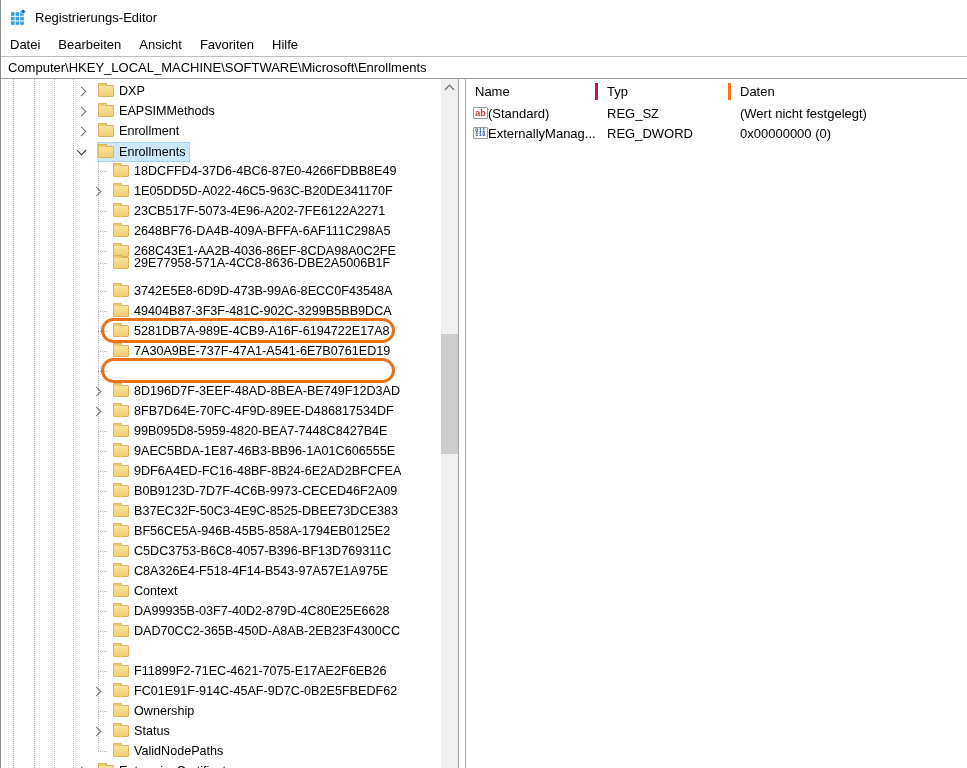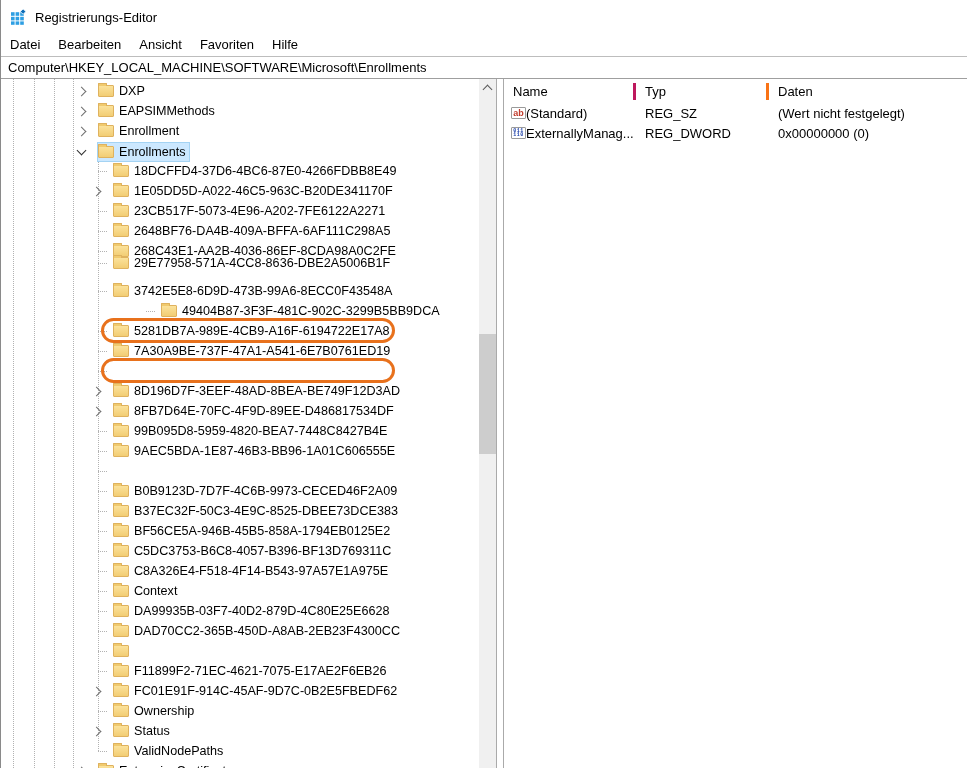--- a/index.html
+++ b/index.html
@@ -12,21 +12,21 @@
 
   
   .menubar{height:22px;display:flex;align-items:center;padding-left:1px;background:#fff;}
   .menu-item{padding:2px 10px 3px 8px;cursor:default;}
 
   
   .addressbar{height:21px;border-top:1px solid #bdbdbd;border-bottom:1px solid #9f9f9f;display:flex;align-items:center;padding-left:7px;background:#fff;}
 
   
   .main{display:flex;height:690px;position:relative;}
-  .tree-pane{position:relative;width:478px;height:690px;overflow:hidden;background:#fff;flex:none;}
+  .tree-pane{position:relative;width:440px;height:690px;overflow:hidden;background:#fff;flex:none;}
 
   .vguide{position:absolute;top:0;bottom:0;width:1px;
     background-image:repeating-linear-gradient(to bottom,#b2b2b2 0 1px,transparent 1px 2px);}
   .child-guide{position:absolute;width:1px;
     background-image:repeating-linear-gradient(to bottom,#b2b2b2 0 1px,transparent 1px 2px);}
   .stub{position:absolute;height:1px;width:9px;
     background-image:repeating-linear-gradient(to right,#b2b2b2 0 1px,transparent 1px 2px);}
 
   .tree-row{position:absolute;left:0;right:0;height:20px;cursor:default;}
   .chev{position:absolute;top:7px;width:6px;height:6px;border:solid #6f6f6f;border-width:0 1.4px 1.4px 0;}
@@ -181,21 +181,21 @@
               <span class="tree-label">29E77958-571A-4CC8-8636-DBE2A5006B1F</span>
             </div>
           </div>
           <div class="tree-row" style="top: 202px;">
             <span class="stub" style="left: 97px; top: 10px;"></span>
             <div class="node" style="left: 111px;">
               <span class="folder"></span>
               <span class="tree-label">3742E5E8-6D9D-473B-99A6-8ECC0F43548A</span>
             </div>
           </div>
-          <div class="tree-row" style="top: 222px; margin-left: 48px;">
+          <div class="tree-row" style="top: 222px;">
             <span class="stub" style="left: 97px; top: 10px;"></span>
             <div class="node" style="left: 111px;">
               <span class="folder"></span>
               <span class="tree-label">49404B87-3F3F-481C-902C-3299B5BB9DCA</span>
             </div>
           </div>
           <div class="tree-row" style="top: 242px;">
             <span class="stub" style="left: 97px; top: 10px;"></span>
             <div class="node" style="left: 111px;">
               <span class="folder"></span>
@@ -235,20 +235,24 @@
           </div>
           <div class="tree-row" style="top: 362px;">
             <span class="stub" style="left: 97px; top: 10px;"></span>
             <div class="node" style="left: 111px;">
               <span class="folder"></span>
               <span class="tree-label">9AEC5BDA-1E87-46B3-BB96-1A01C606555E</span>
             </div>
           </div>
           <div class="tree-row" style="top: 382px;">
             <span class="stub" style="left: 97px; top: 10px;"></span>
+            <div class="node" style="left: 111px;">
+              <span class="folder"></span>
+              <span class="tree-label">9DF6A4ED-FC16-48BF-8B24-6E2AD2BFCFEA</span>
+            </div>
           </div>
           <div class="tree-row" style="top: 402px;">
             <span class="stub" style="left: 97px; top: 10px;"></span>
             <div class="node" style="left: 111px;">
               <span class="folder"></span>
               <span class="tree-label">B0B9123D-7D7F-4C6B-9973-CECED46F2A09</span>
             </div>
           </div>
           <div class="tree-row" style="top: 422px;">
             <span class="stub" style="left: 97px; top: 10px;"></span>

